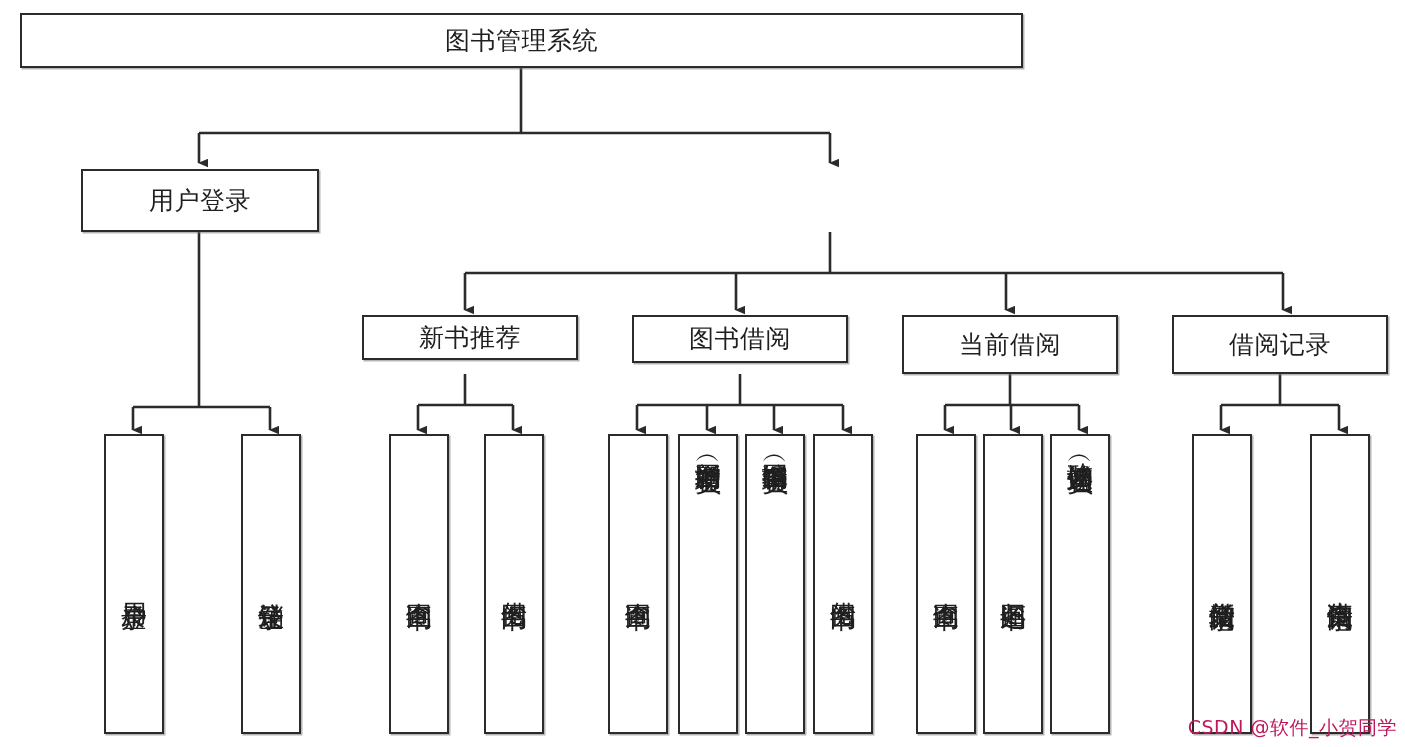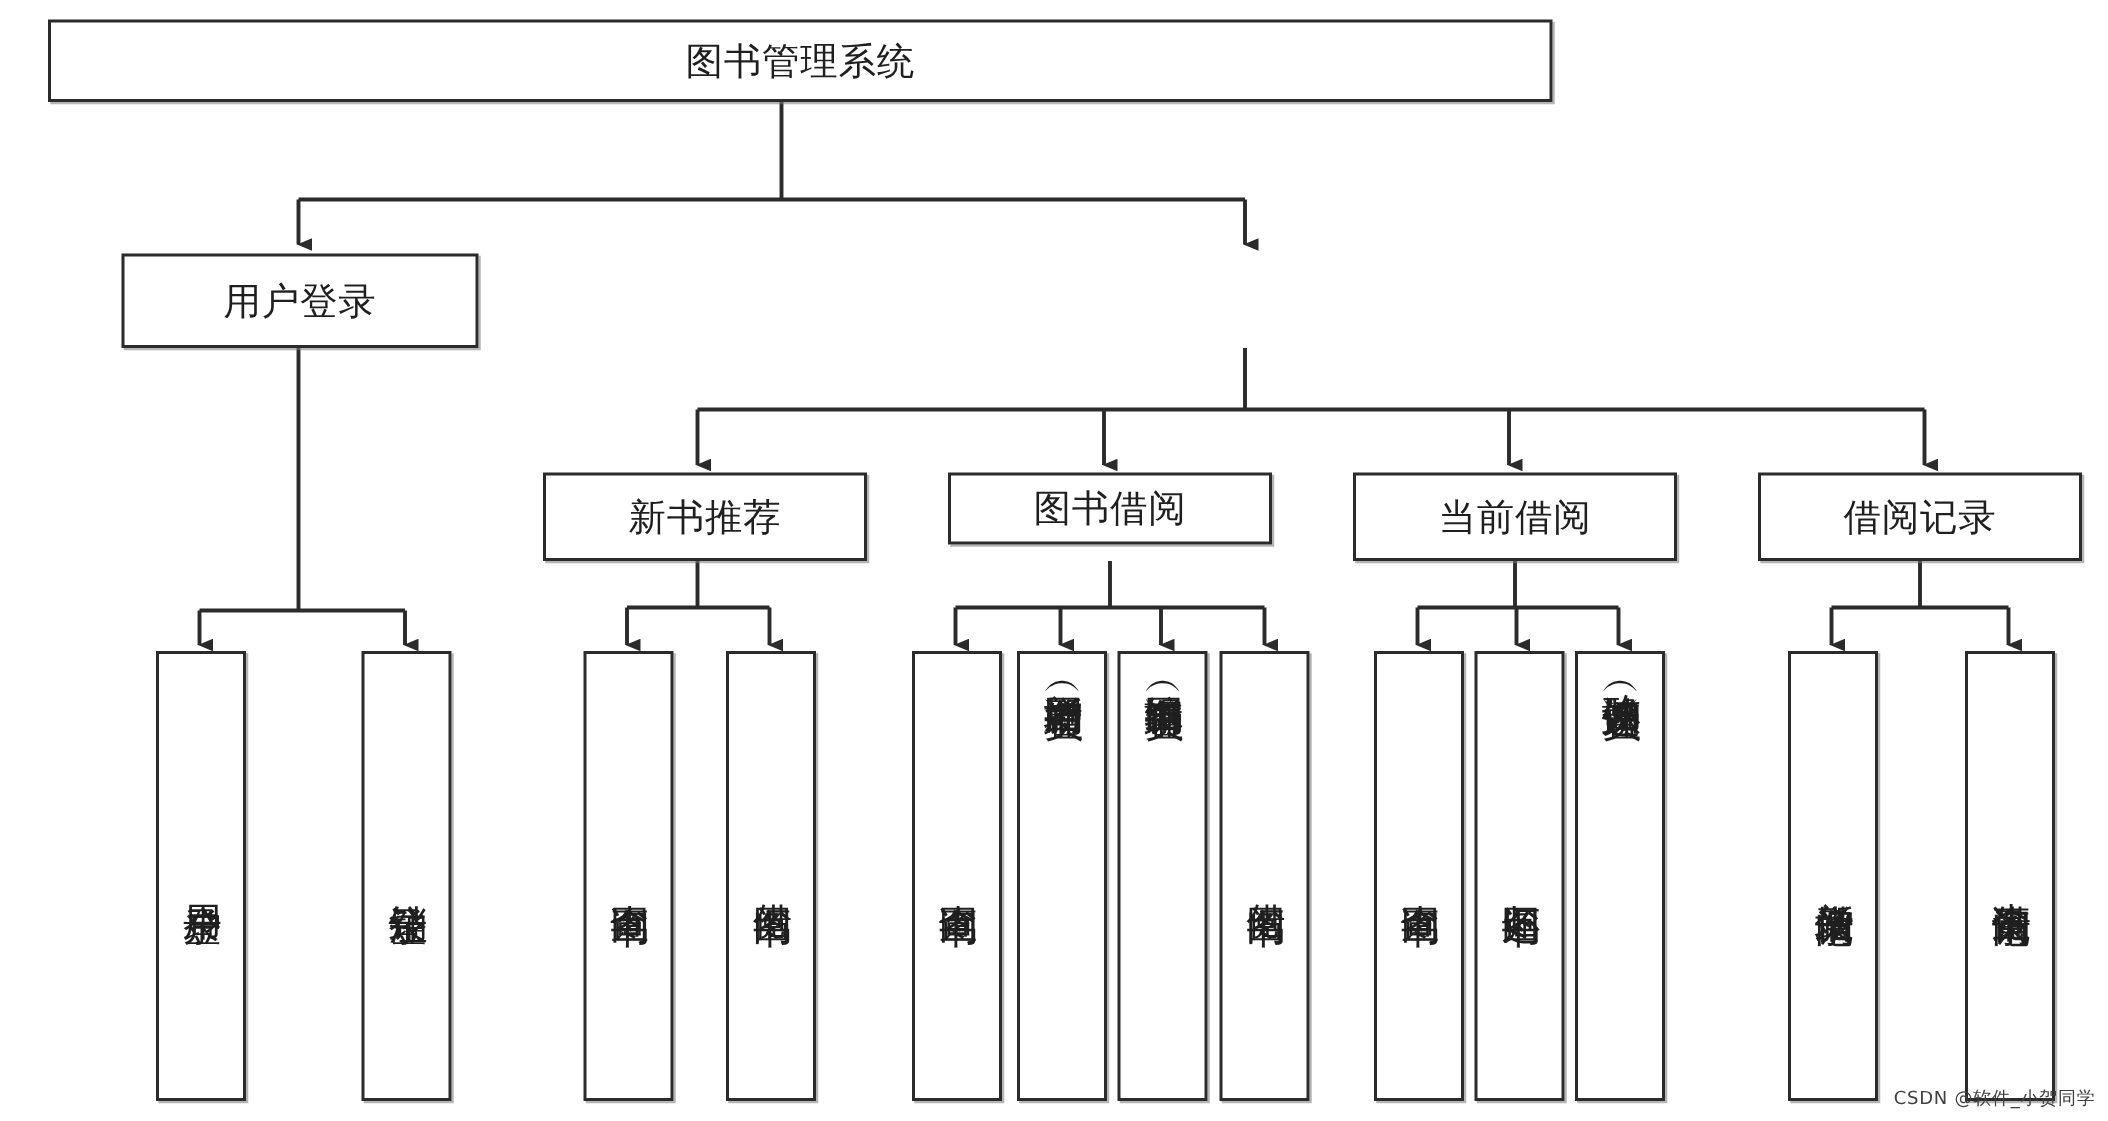--- a/index.html
+++ b/index.html
@@ -68,22 +68,22 @@
     transform: translateY(0);
   }
   .node.vert.centered {
     align-items: center;
     padding-top: 0;
   }
   .watermark {
     position: absolute;
     right: 8px;
     bottom: 6px;
-    font-size: 12px;
-    color: #404040;
+    font-size: 19px;
+    color: #be185d;
     letter-spacing: 0.5px;
     z-index: 5;
     white-space: nowrap;
     font-family: "DejaVu Sans", "Liberation Sans", sans-serif;
   }
 </style>
 </head>
 <body>
 
 <div id="diagram-root">
@@ -133,30 +133,30 @@
       <path d="M1011,405 L1011,430" marker-end="url(#arrowhead)"></path>
       <path d="M1079,405 L1079,430" marker-end="url(#arrowhead)"></path>
 
       <path d="M1280,374 L1280,405"></path>
       <path d="M1221,405 L1339,405"></path>
       <path d="M1221,405 L1221,430" marker-end="url(#arrowhead)"></path>
       <path d="M1339,405 L1339,430" marker-end="url(#arrowhead)"></path>
     </g>
   </svg>
 
-  <div class="node horiz root" style="left:20px; top:13px; width:1003px; height:55px;margin-left:12px;">
+  <div class="node horiz root" style="left:20px; top:13px; width:1003px; height:55px;">
     <span class="node-label">图书管理系统</span>
   </div>
 
   <div class="node horiz" style="left:81px; top:169px; width:238px; height:63px;">
     <span class="node-label">用户登录</span>
   </div>
 
 
-  <div class="node horiz" style="left:362px; top:315px; width:216px; height:59px;">
+  <div class="node horiz" style="left:362px; top:315px; width:216px; height:45px;">
     <span class="node-label">新书推荐</span>
   </div>
 
   <div class="node horiz" style="left:632px; top:315px; width:216px; height:48px;">
     <span class="node-label">图书借阅</span>
   </div>
 
   <div class="node horiz" style="left:1172px; top:315px; width:216px; height:59px;">
     <span class="node-label">借阅记录</span>
   </div>

